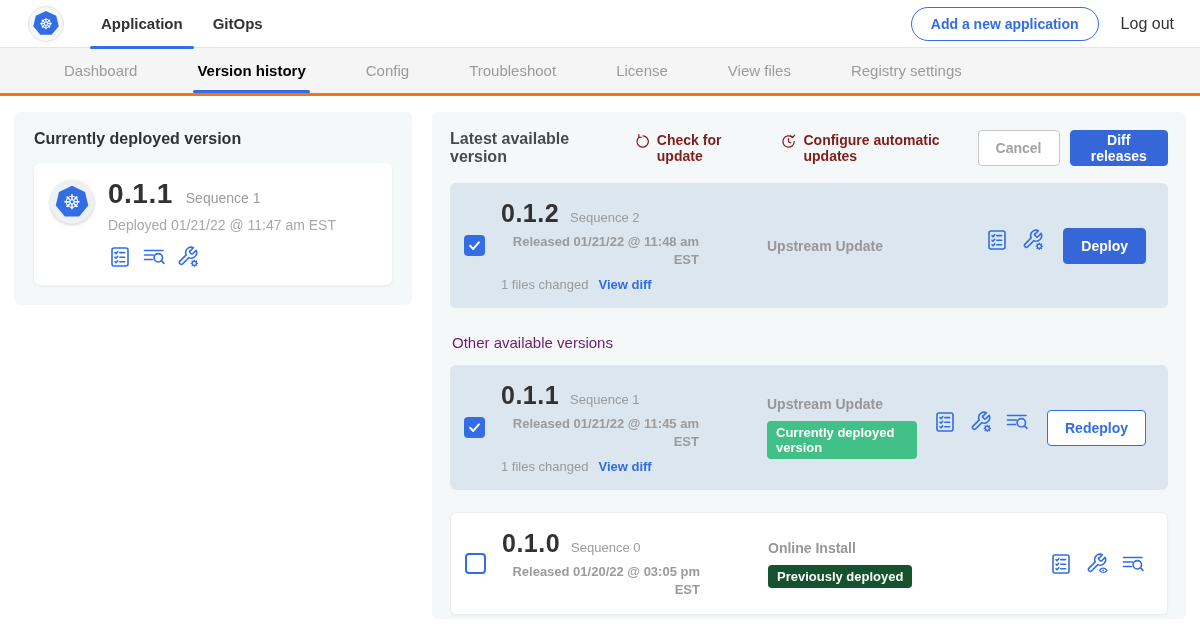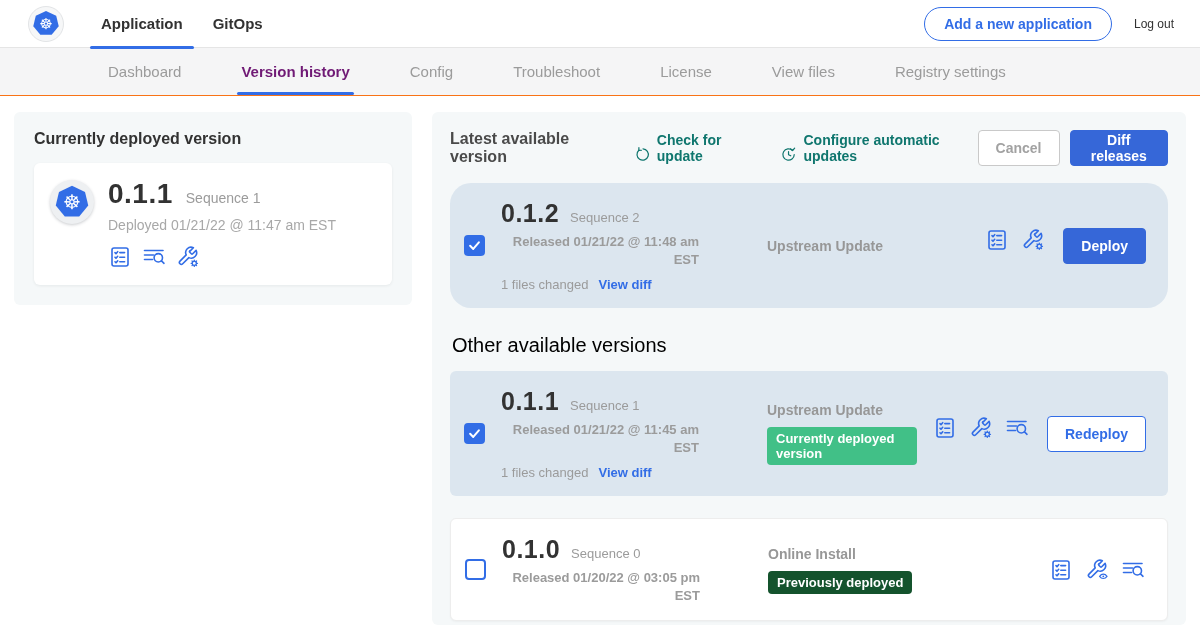--- a/index.html
+++ b/index.html
@@ -54,39 +54,39 @@
     height: 34px; padding: 0 19px;
     border-radius: 17px;
     border: 1.5px solid #326de6;
     background: #fff;
     color: #326de6;
     font-size: 14px; font-weight: 700;
     display: flex; align-items: center;
     cursor: pointer;
     font-family: inherit;
   }
-  .logout { font-size: 12px; color: #323232; cursor: pointer; }
+  .logout { font-size: 16px; color: #323232; cursor: pointer; }
 
   
   .subnav {
     height: 48px;
     background: #f5f5f6;
-    border-bottom: 1px solid #f97316;
+    border-bottom: 3px solid #f97316;
     display: flex;
     align-items: stretch;
-    padding-left: 104px;
+    padding-left: 60px;
     gap: 52px;
   }
   .subnav-item {
     display: flex; align-items: center;
     font-size: 15px; color: #9b9b9b;
     position: relative; cursor: pointer;
     padding: 0 4px;
   }
-  .subnav-item.active { color: #701a75; font-weight: 700; }
+  .subnav-item.active { color: #000000; font-weight: 700; }
   .subnav-item.active::after {
     content: ""; position: absolute; left: 0; right: 0; bottom: 0;
     height: 3px; background: #326de6; border-radius: 2px;
   }
 
   
   .content { display: flex; align-items: flex-start; gap: 20px; padding: 16px 14px 0; }
 
   .panel { background: #f5f8f9; border-radius: 6px; }
 
@@ -112,45 +112,45 @@
   .seq { font-size: 14px; color: #9b9b9b; }
   .deployed-at { font-size: 14px; color: #a8a8a8; margin-top: 7px; }
   .icon-row { display: flex; align-items: center; gap: 10px; margin-top: 12px; }
   .blue-ic { color: #326de6; cursor: pointer; }
 
   
   .right-panel { flex: 1; padding: 16px 18px 4px; }
   .latest-header { display: flex; align-items: center; margin: 2px 0 17px; }
   .latest-title { font-size: 16px; font-weight: 700; color: #4a4a4a; }
   .header-link {
-    display: flex; align-items: flex-end; gap: 6px;
-    color: #0f766e; font-size: 14px; font-weight: 700;
+    display: flex; align-items: flex-start; gap: 6px;
+    color: #7f1d1d; font-size: 14px; font-weight: 700;
     margin-left: 21px; cursor: pointer;
   }
   .header-buttons { margin-left: auto; display: flex; gap: 10px; }
   .btn {
     height: 36px; padding: 0 17px; border-radius: 4px;
     font-size: 14px; font-weight: 700;
     display: flex; align-items: center; cursor: pointer;
     font-family: inherit;
   }
   .btn-cancel  { background: #fff; border: 1px solid #c9c9c9; color: #a2a2a2; }
   .btn-primary { background: #3667d8; border: 1px solid #3667d8; color: #fff; }
   .btn-outline { background: #fff; border: 1px solid #326de6; color: #326de6; }
 
   .version-card {
     border-radius: 6px;
     padding: 16px 22px 16px 14px;
     display: flex; align-items: center; gap: 16px;
   }
   .version-card.selected { background: #dce6ef; }
   .version-card.plain { background: #fff; border: 1px solid #ededed; box-shadow: 0 1px 2px rgba(0,0,0,.04); }
-  .card-gap-lg { margin-bottom: 26px; border-radius: 21px; }
+  .card-gap-lg { margin-bottom: 26px; }
   .card-gap-md { margin-bottom: 22px; }
-  .other-title { font-size: 20px; color: #000000; margin: 0 0 14px 2px; }
+  .other-title { font-size: 15px; color: #701a75; margin: 0 0 14px 2px; }
 
   .checkbox {
     width: 21px; height: 21px; border-radius: 4px;
     border: 2px solid #326de6; background: #fff;
     display: flex; align-items: center; justify-content: center;
     cursor: pointer; flex: 0 0 auto;
   }
   .checkbox.checked { background: #326de6; border-color: #326de6; }
 
   .col-version { width: 212px; flex: 0 0 auto; }

